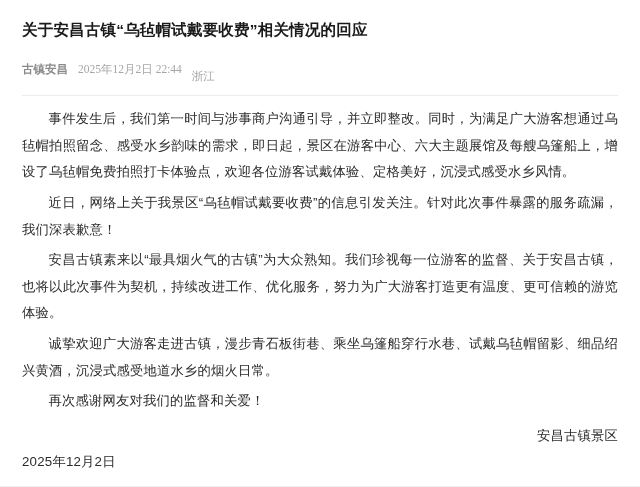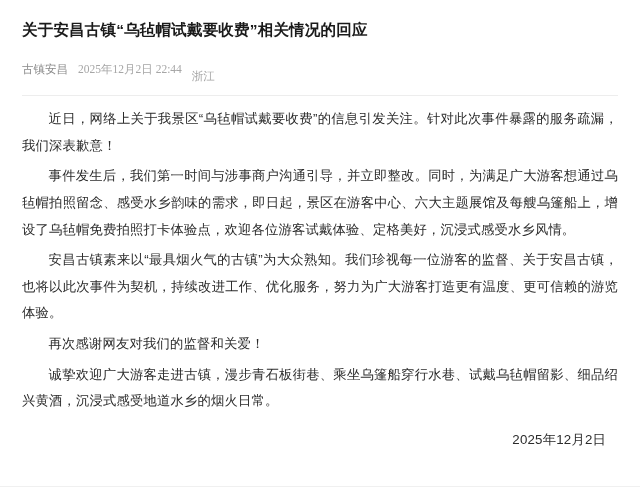--- a/index.html
+++ b/index.html
@@ -32,20 +32,21 @@
   .meta-row {
     display: flex;
     align-items: center;
     gap: 10px;
     margin-top: 14px;
     font-size: 11.5px;
     color: #999999;
   }
   .meta-source {
     color: #8a8a8a;
+    font-weight: bold;
   }
   .meta-date {
     color: #a6a6a6;
     font-family: Liberation Serif, serif;
   }
   .meta-location {
     color: #a6a6a6;
     margin-top: 14px;
   }
   .divider {
@@ -70,22 +71,21 @@
     line-height: 2.0;
     color: #2b2b2b;
     text-align: right;
     margin: 8px 0 0 0;
     letter-spacing: 0.2px;
   }
   .sign-date {
     font-size: 13.3px;
     line-height: 2.0;
     color: #2b2b2b;
-    text-align: right;
-    margin: 12px;
+    margin: 0;
     letter-spacing: 0.2px;
   }
   .bottom-rule {
     position: absolute;
     left: 0;
     right: 0;
     bottom: 0;
     border-top: 1px solid #f0f0f0;
   }
 </style>
@@ -98,23 +98,24 @@
 
   <div class="meta-row">
     <span class="meta-source">古镇安昌</span>
     <span class="meta-date">2025年12月2日 22:44</span>
     <span class="meta-location">浙江</span>
   </div>
 
   <div class="divider"></div>
 
   <div class="body-text">
+    <p class="para">事件发生后，我们第一时间与涉事商户沟通引导，并立即整改。同时，为满足广大游客想通过乌毡帽拍照留念、感受水乡韵味的需求，即日起，景区在游客中心、六大主题展馆及每艘乌篷船上，增设了乌毡帽免费拍照打卡体验点，欢迎各位游客试戴体验、定格美好，沉浸式感受水乡风情。</p>
     <p class="para">近日，网络上关于我景区“乌毡帽试戴要收费”的信息引发关注。针对此次事件暴露的服务疏漏，我们深表歉意！</p>
-    <p class="para">事件发生后，我们第一时间与涉事商户沟通引导，并立即整改。同时，为满足广大游客想通过乌毡帽拍照留念、感受水乡韵味的需求，即日起，景区在游客中心、六大主题展馆及每艘乌篷船上，增设了乌毡帽免费拍照打卡体验点，欢迎各位游客试戴体验、定格美好，沉浸式感受水乡风情。</p>
     <p class="para">安昌古镇素来以“最具烟火气的古镇”为大众熟知。我们珍视每一位游客的监督、关于安昌古镇，也将以此次事件为契机，持续改进工作、优化服务，努力为广大游客打造更有温度、更可信赖的游览体验。</p>
+    <p class="para">诚挚欢迎广大游客走进古镇，漫步青石板街巷、乘坐乌篷船穿行水巷、试戴乌毡帽留影、细品绍兴黄酒，沉浸式感受地道水乡的烟火日常。</p>
     <p class="para">再次感谢网友对我们的监督和关爱！</p>
-    <p class="para">诚挚欢迎广大游客走进古镇，漫步青石板街巷、乘坐乌篷船穿行水巷、试戴乌毡帽留影、细品绍兴黄酒，沉浸式感受地道水乡的烟火日常。</p>
 
+    <p class="signature">安昌古镇景区</p>
     <p class="sign-date">2025年12月2日</p>
   </div>
 
   <div class="bottom-rule"></div>
 </div>
 
 </body></html>

